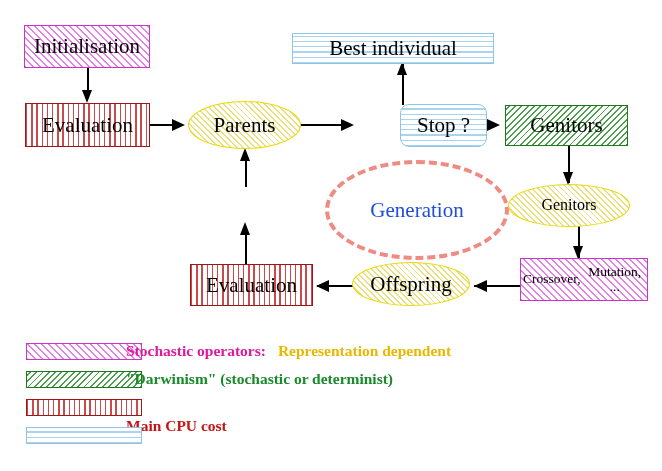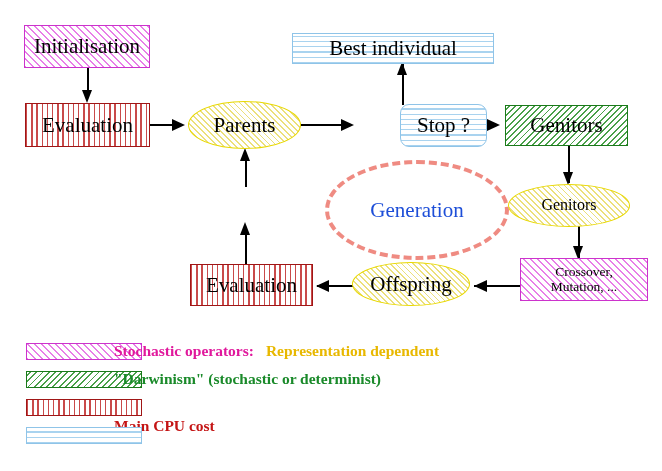--- a/index.html
+++ b/index.html
@@ -130,21 +130,21 @@
   }
   .legend-swatch {
     position: absolute;
     left: 26px;
     width: 116px;
     height: 17px;
     box-sizing: border-box;
   }
   .legend-text {
     position: absolute;
-    left: 114px;
+    left: 126px;
     white-space: nowrap;
     font-weight: bold;
     font-size: 15.5px;
   }
   .legend-text .part2 { margin-left: 12px; }
 </style>
 </head>
 <body>
 
 <div id="canvas">
@@ -170,21 +170,21 @@
   </div>
 
   <div class="node fill-green" id="n-selection" style="left:505px; top:105px; width:123px; height:41px; font-size:21px;">
     <span class="lbl">Genitors</span>
   </div>
 
   <div class="node fill-yellow ellipse" id="n-genitors" style="left:508px; top:184px; width:122px; height:43px; font-size:16px;">
     <span class="lbl">Genitors</span>
   </div>
 
-  <div class="node fill-magenta" id="n-crossover" style="left:520px; top:258px; width:128px; height:43px; font-size:13.5px; flex-direction:column;">
+  <div class="node fill-magenta" id="n-crossover" style="left:520px; top:258px; width:128px; height:43px; font-size:13.5px; flex-direction:row;">
     <span class="lbl">Crossover,</span>
     <span class="lbl">Mutation, ...</span>
   </div>
 
   <div class="node fill-yellow ellipse" id="n-offspring" style="left:352px; top:262px; width:118px; height:44px; font-size:21px;">
     <span class="lbl">Offspring</span>
   </div>
 
   <div class="node fill-red" id="n-eval-bot" style="left:190px; top:264px; width:123px; height:42px; font-size:21px;">
     <span class="lbl">Evaluation</span>

